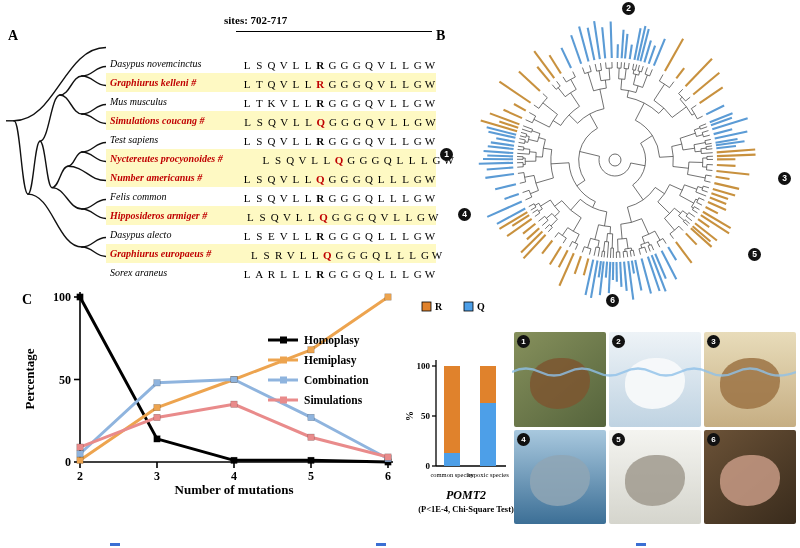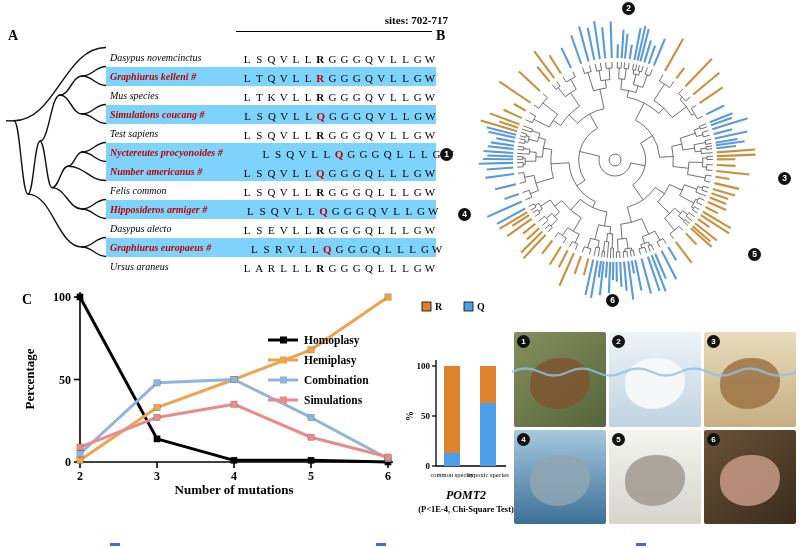--- a/index.html
+++ b/index.html
@@ -2,27 +2,27 @@
 <html><head>
 <meta charset="utf-8">
 <style>
   *{margin:0;padding:0;box-sizing:border-box;}
   html,body{background:#ffffff;}
   .page{position:relative;width:800px;height:548px;background:#fff;overflow:hidden;
         font-family:"Liberation Serif", serif;}
   .panel-label{position:absolute;font:bold 14px "Liberation Serif", serif;color:#000;}
 
   
-  .sites-header{position:absolute;left:252px;top:14px;width:196px;text-align:right;
+  .sites-header{position:absolute;left:224px;top:14px;width:196px;text-align:left;
                 font:bold 11px "Liberation Serif", serif;}
   .sites-rule{position:absolute;left:236px;top:31px;width:196px;height:1.4px;background:#000;}
   #treeA{position:absolute;left:4px;top:38px;}
-  #alnRows{position:absolute;left:106px;top:48px;width:330px;}
+  #alnRows{position:absolute;left:106px;top:54px;width:330px;}
   .aln-row{height:19px;display:flex;align-items:center;}
-  .aln-row.hl{background:#7dd3fc;}
+  .aln-row.hl{background:#fef9c3;}
   .species{display:inline-block;width:130px;padding-left:4px;white-space:nowrap;
            font:italic 10px "Liberation Serif", serif;color:#000;}
   .species.red{color:#c00000;font-weight:bold;}
   .seq{white-space:nowrap;margin-left:37px;}
   .aa{display:inline-block;width:12.2px;text-align:center;
       font:11px "Liberation Serif", serif;color:#000;}
   .aa.key{font-weight:bold;}
   .aa.keyred{color:#c00000;}
 
   
@@ -87,21 +87,21 @@
   <div id="alnRows">
       <div class="aln-row">
         <span class="species">Dasypus novemcinctus</span>
         <span class="seq"><span class="aa">L</span><span class="aa">S</span><span class="aa">Q</span><span class="aa">V</span><span class="aa">L</span><span class="aa">L</span><span class="aa key">R</span><span class="aa">G</span><span class="aa">G</span><span class="aa">G</span><span class="aa">Q</span><span class="aa">V</span><span class="aa">L</span><span class="aa">L</span><span class="aa">G</span><span class="aa">W</span></span>
       </div>
       <div class="aln-row hl">
         <span class="species red">Graphiurus kelleni #</span>
         <span class="seq"><span class="aa">L</span><span class="aa">T</span><span class="aa">Q</span><span class="aa">V</span><span class="aa">L</span><span class="aa">L</span><span class="aa key keyred">R</span><span class="aa">G</span><span class="aa">G</span><span class="aa">G</span><span class="aa">Q</span><span class="aa">V</span><span class="aa">L</span><span class="aa">L</span><span class="aa">G</span><span class="aa">W</span></span>
       </div>
       <div class="aln-row">
-        <span class="species">Mus species</span>
+        <span class="species">Mus musculus</span>
         <span class="seq"><span class="aa">L</span><span class="aa">T</span><span class="aa">K</span><span class="aa">V</span><span class="aa">L</span><span class="aa">L</span><span class="aa key">R</span><span class="aa">G</span><span class="aa">G</span><span class="aa">G</span><span class="aa">Q</span><span class="aa">V</span><span class="aa">L</span><span class="aa">L</span><span class="aa">G</span><span class="aa">W</span></span>
       </div>
       <div class="aln-row hl">
         <span class="species red">Simulations coucang #</span>
         <span class="seq"><span class="aa">L</span><span class="aa">S</span><span class="aa">Q</span><span class="aa">V</span><span class="aa">L</span><span class="aa">L</span><span class="aa key keyred">Q</span><span class="aa">G</span><span class="aa">G</span><span class="aa">G</span><span class="aa">Q</span><span class="aa">V</span><span class="aa">L</span><span class="aa">L</span><span class="aa">G</span><span class="aa">W</span></span>
       </div>
       <div class="aln-row">
         <span class="species">Test sapiens</span>
         <span class="seq"><span class="aa">L</span><span class="aa">S</span><span class="aa">Q</span><span class="aa">V</span><span class="aa">L</span><span class="aa">L</span><span class="aa key">R</span><span class="aa">G</span><span class="aa">G</span><span class="aa">G</span><span class="aa">Q</span><span class="aa">V</span><span class="aa">L</span><span class="aa">L</span><span class="aa">G</span><span class="aa">W</span></span>
       </div>
@@ -123,21 +123,21 @@
       </div>
       <div class="aln-row">
         <span class="species">Dasypus alecto</span>
         <span class="seq"><span class="aa">L</span><span class="aa">S</span><span class="aa">E</span><span class="aa">V</span><span class="aa">L</span><span class="aa">L</span><span class="aa key">R</span><span class="aa">G</span><span class="aa">G</span><span class="aa">G</span><span class="aa">Q</span><span class="aa">L</span><span class="aa">L</span><span class="aa">L</span><span class="aa">G</span><span class="aa">W</span></span>
       </div>
       <div class="aln-row hl">
         <span class="species red">Graphiurus europaeus #</span>
         <span class="seq"><span class="aa">L</span><span class="aa">S</span><span class="aa">R</span><span class="aa">V</span><span class="aa">L</span><span class="aa">L</span><span class="aa key keyred">Q</span><span class="aa">G</span><span class="aa">G</span><span class="aa">G</span><span class="aa">Q</span><span class="aa">L</span><span class="aa">L</span><span class="aa">L</span><span class="aa">G</span><span class="aa">W</span></span>
       </div>
       <div class="aln-row">
-        <span class="species">Ursus araneus</span>
+        <span class="species">Sorex araneus</span>
         <span class="seq"><span class="aa">L</span><span class="aa">A</span><span class="aa">R</span><span class="aa">L</span><span class="aa">L</span><span class="aa">L</span><span class="aa key">R</span><span class="aa">G</span><span class="aa">G</span><span class="aa">G</span><span class="aa">Q</span><span class="aa">L</span><span class="aa">L</span><span class="aa">L</span><span class="aa">G</span><span class="aa">W</span></span>
       </div>
     </div>
 
   <div class="panel-label" style="left:436px;top:28px">B</div>
   <div id="panelB">
     <svg id="btree" width="368" height="330" viewBox="0 0 368 330">
         <line x1="187.26758842420205" y1="68.02794966546399" x2="187.41547462578043" y2="62.02977246973337" stroke="#333" stroke-width="0.7"></line>
         <line x1="191.02462721391296" y1="68.19747352641443" x2="191.41753768438554" y2="62.21035223465884" stroke="#333" stroke-width="0.7"></line>
         <path d="M187.26758842420205,68.02794966546399 A92,92 0 0 1 191.02462721391296,68.19747352641443" fill="none" stroke="#333" stroke-width="0.7"></path>

